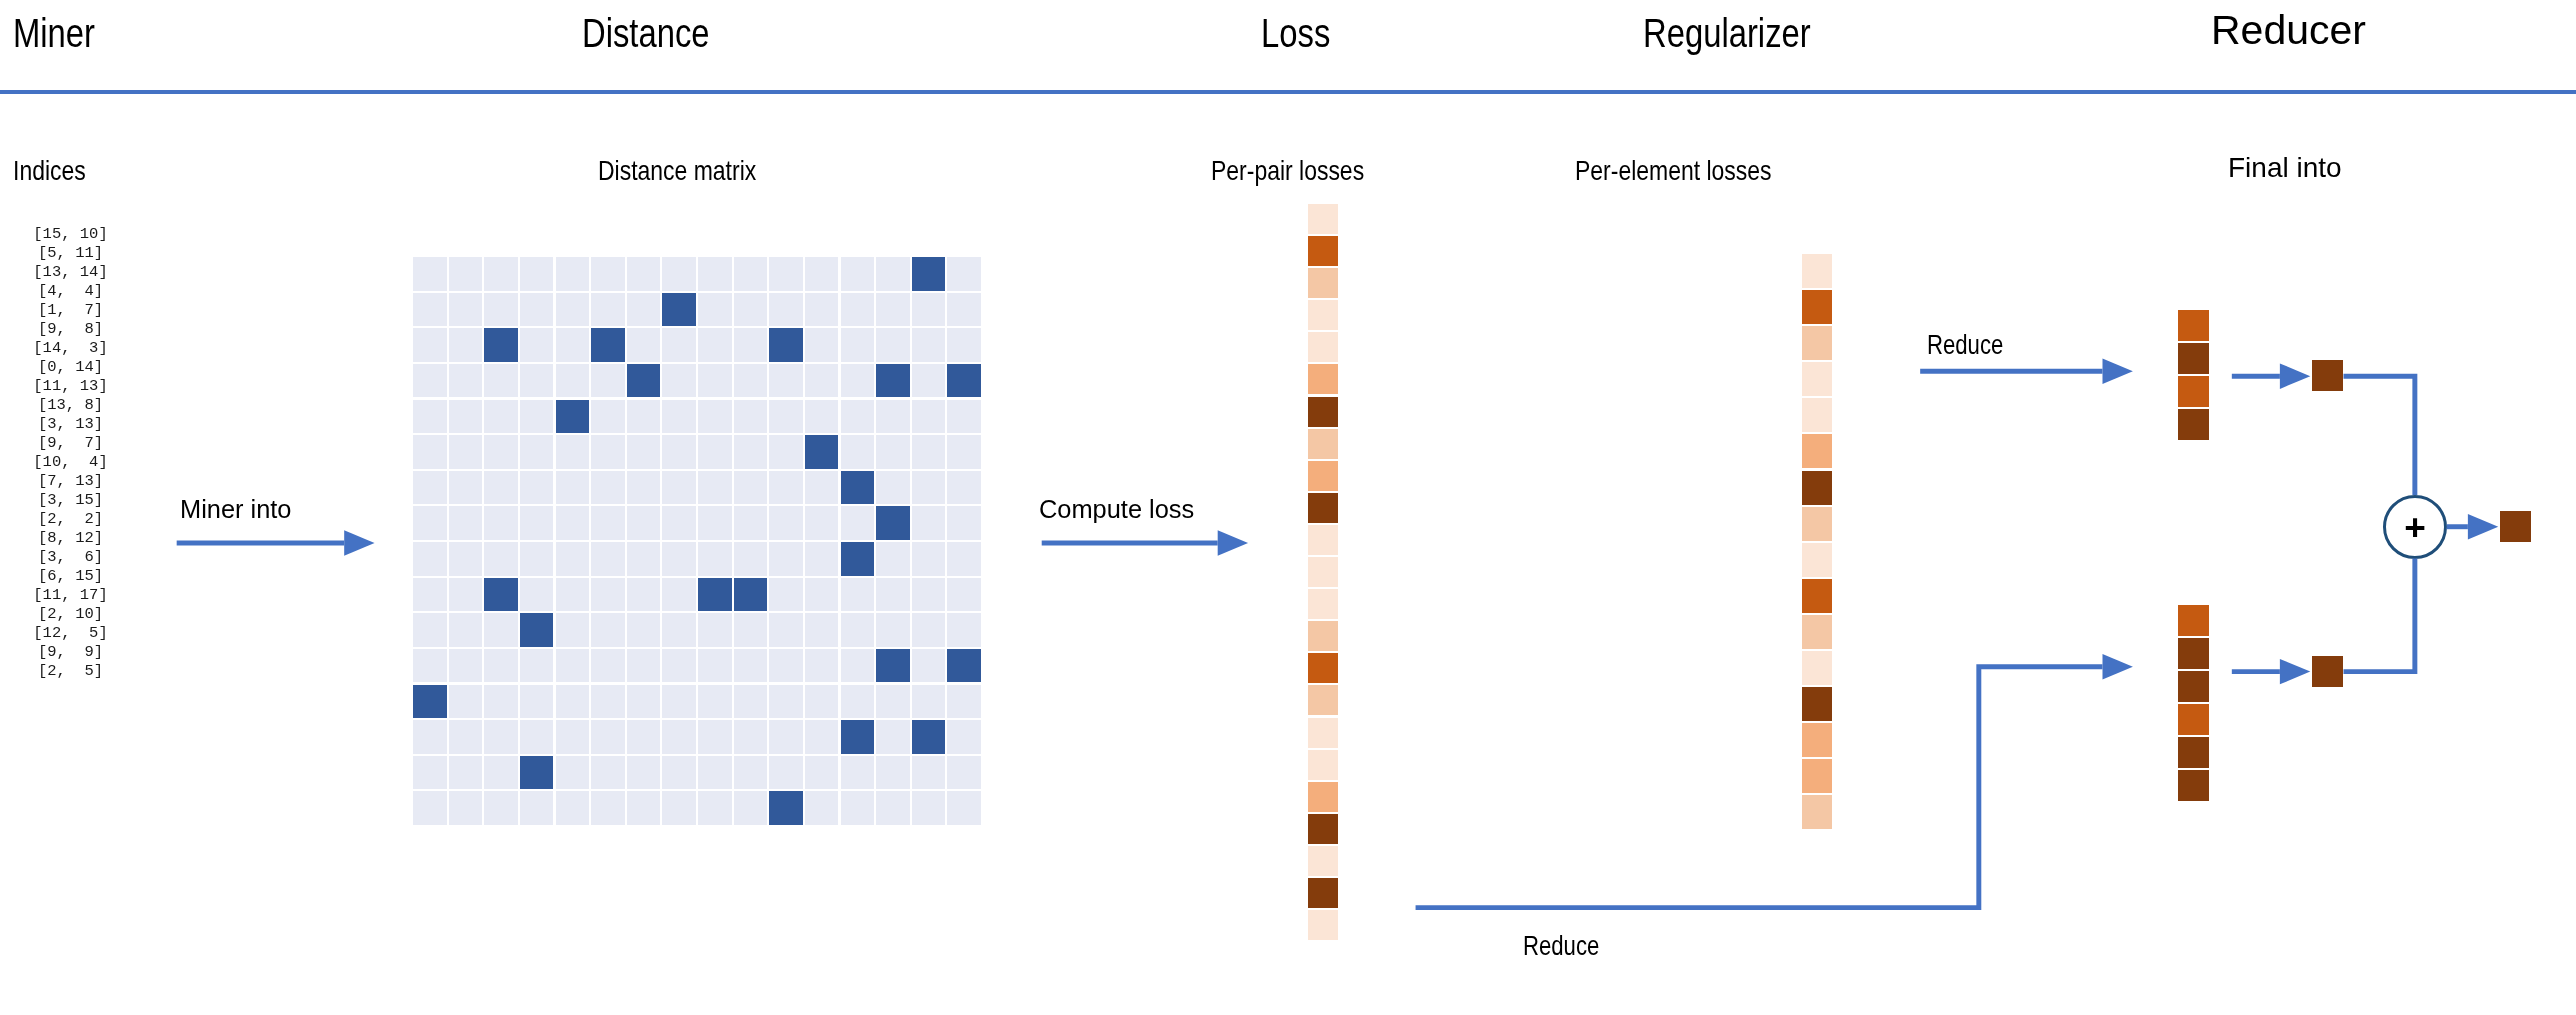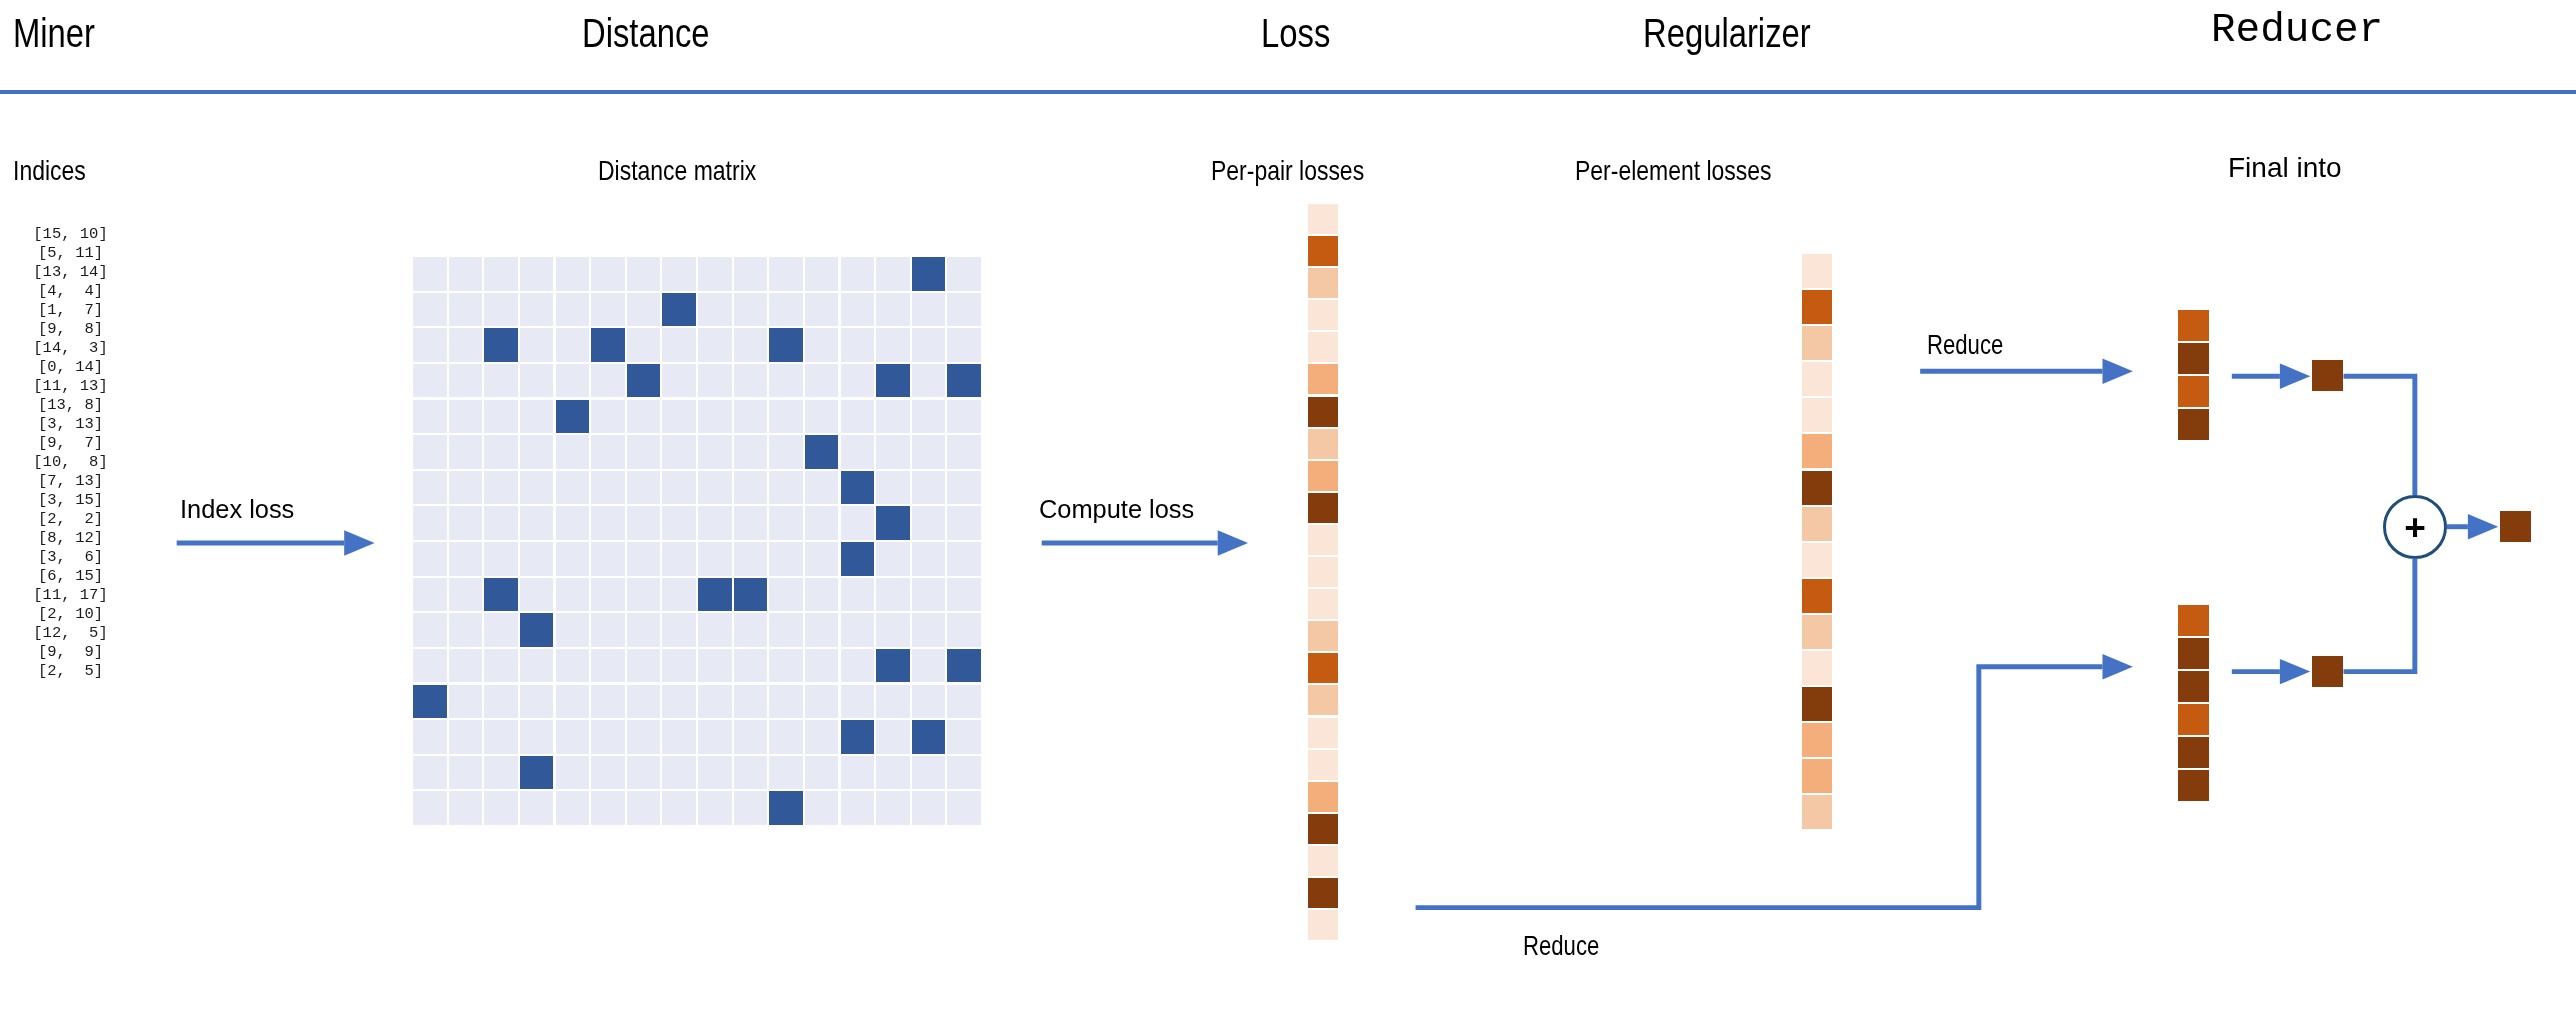--- a/index.html
+++ b/index.html
@@ -21,21 +21,21 @@
     position: absolute;
     color: #000000;
     font-family: "Liberation Sans Narrow", "Liberation Sans", sans-serif;
     font-size: 41px;
     font-weight: 400;
     line-height: 1;
     white-space: nowrap;
     transform: scaleX(0.80);
   }
   .section-title.wide {
-    font-family: Liberation Mono, monospace;
+    font-family: Liberation Sans, sans-serif;
     transform: none;
   }
   .header-rule {
     position: absolute;
     left: 0;
     top: 90px;
     width: 2576px;
     height: 3.5px;
     background: #4472C4;
   }
@@ -188,21 +188,21 @@
       <div class="index-row">[13, 14]</div>
       <div class="index-row">[4,  4]</div>
       <div class="index-row">[1,  7]</div>
       <div class="index-row">[9,  8]</div>
       <div class="index-row">[14,  3]</div>
       <div class="index-row">[0, 14]</div>
       <div class="index-row">[11, 13]</div>
       <div class="index-row">[13, 8]</div>
       <div class="index-row">[3, 13]</div>
       <div class="index-row">[9,  7]</div>
-      <div class="index-row">[10,  8]</div>
+      <div class="index-row">[10,  4]</div>
       <div class="index-row">[7, 13]</div>
       <div class="index-row">[3, 15]</div>
       <div class="index-row">[2,  2]</div>
       <div class="index-row">[8, 12]</div>
       <div class="index-row">[3,  6]</div>
       <div class="index-row">[6, 15]</div>
       <div class="index-row">[11, 17]</div>
       <div class="index-row">[2, 10]</div>
       <div class="index-row">[12,  5]</div>
       <div class="index-row">[9,  9]</div>
@@ -530,21 +530,21 @@
 
   <div class="sum-box" id="partial-sum-top" style="background: rgb(132, 60, 12);"></div>
   <div class="sum-box" id="partial-sum-bottom" style="background: rgb(132, 60, 12);"></div>
   <div class="sum-box" id="final-loss-box" style="background: rgb(132, 60, 12);"></div>
 
   <div id="plus-node" style="border-color: rgb(31, 78, 121);">
     <div id="plus-glyph">+</div>
   </div>
 
   <div>
-    <div class="caption wide" style="left:180px; top:497px; font-size:25.4px;">Index loss</div>
+    <div class="caption wide" style="left:180px; top:497px; font-size:25.4px;">Miner into</div>
     <div class="caption wide" style="left:1039px; top:497px; font-size:25.4px;">Compute loss</div>
     <div class="caption" style="left:1927px; top:332px; font-size:27px; transform-origin:left top;">Reduce</div>
     <div class="caption" style="left:1523px; top:933px; font-size:27px; transform-origin:left top;">Reduce</div>
   </div>
 
   <svg id="connectors" viewBox="0 0 3645 1437">
     <defs></defs>
 
     <g>
       <line class="flow-line" x1="250" y1="768" x2="487" y2="768"></line>

